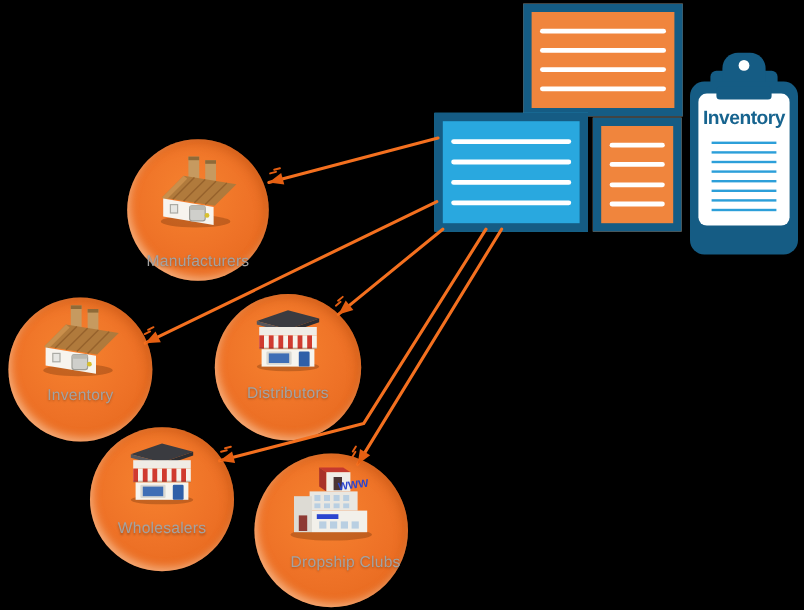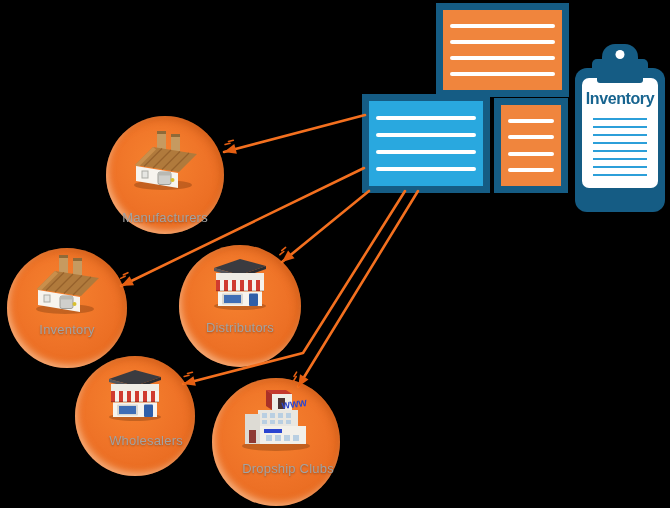--- a/index.html
+++ b/index.html
@@ -175,21 +175,21 @@
   <rect x="24" y="28" width="4" height="11" fill="#D03B2F"></rect>
           <rect x="32" y="28" width="4" height="11" fill="#D03B2F"></rect>
   <rect x="40" y="28" width="4" height="11" fill="#D03B2F"></rect>
           <rect x="48" y="28" width="4" height="11" fill="#D03B2F"></rect>
   <rect x="8" y="38" width="48" height="1.5" fill="rgba(0,0,0,.18)"></rect>
   <rect x="10" y="39.5" width="44" height="14.5" fill="#F6F4EE"></rect>
   <rect x="14" y="41.5" width="21" height="11" rx="1" fill="#D9D8D2"></rect>
   <rect x="16" y="43" width="17" height="8" fill="#3F6EB5"></rect>
   <rect x="41" y="41.5" width="9" height="12.5" rx="1" fill="#2F5FA8"></rect>
 </svg></div>
-      <div class="node-label" style="left: 146px; top: 440px;">Wholesalers</div>
+      <div class="node-label" style="left: 135px; top: 440px;">Wholesalers</div>
       <div class="node" style="left: 212px; top: 378px; width: 128px; height: 128px;"></div>
       <div class="node-icon" style="left: 276px; top: 420px;"><svg width="80" height="68" viewBox="0 0 80 68">
   <ellipse cx="40" cy="62" rx="34" ry="5" fill="rgba(90,40,8,.3)"></ellipse>
   <polygon points="30,6 50,6 56,10 36,10" fill="#C4392E"></polygon>
   <polygon points="30,6 36,10 36,26 30,22" fill="#A93128"></polygon>
   <rect x="36" y="10" width="20" height="16" fill="#EFEDE7"></rect>
   <rect x="42" y="14" width="7" height="11" fill="#4A3434"></rect>
   <text x="46" y="25" font-family="Liberation Sans, sans-serif" font-size="9" font-weight="bold" fill="#2B45D0" transform="rotate(-7 46 25)">WWW</text>
   <rect x="22" y="26" width="40" height="16" fill="#E9E7E1"></rect>
   <rect x="26" y="29" width="5" height="5" fill="#B9CFE2"></rect>

